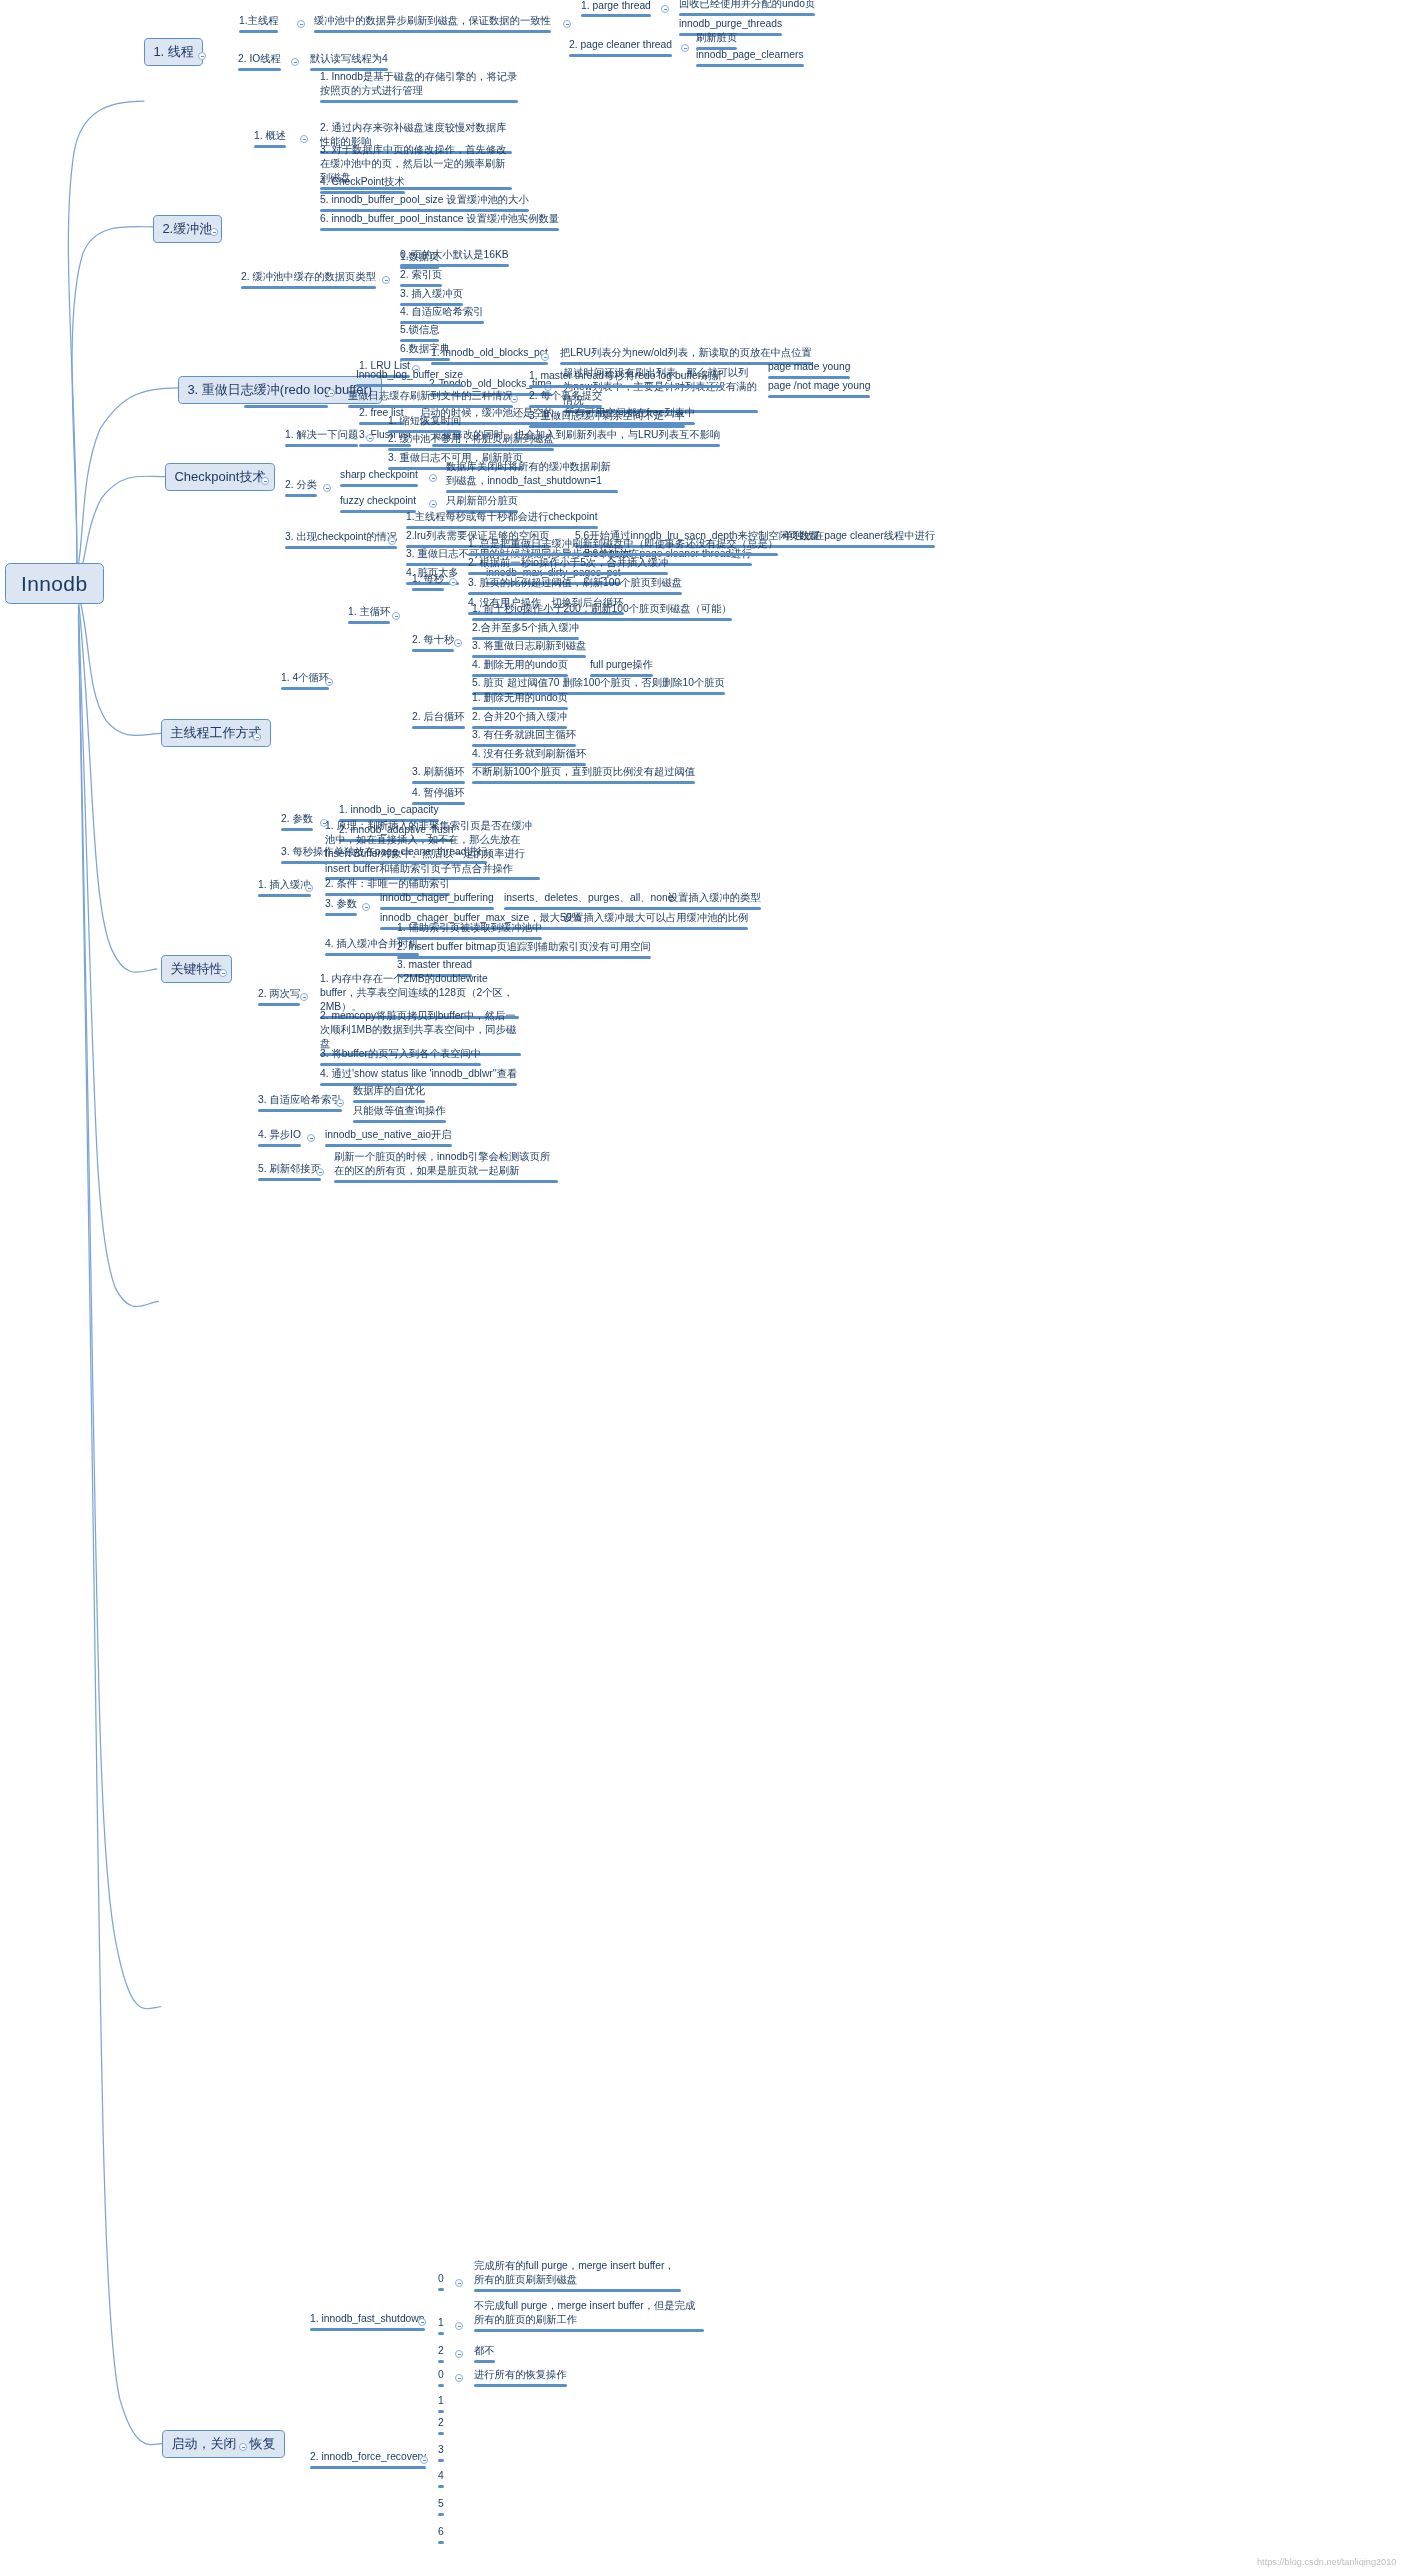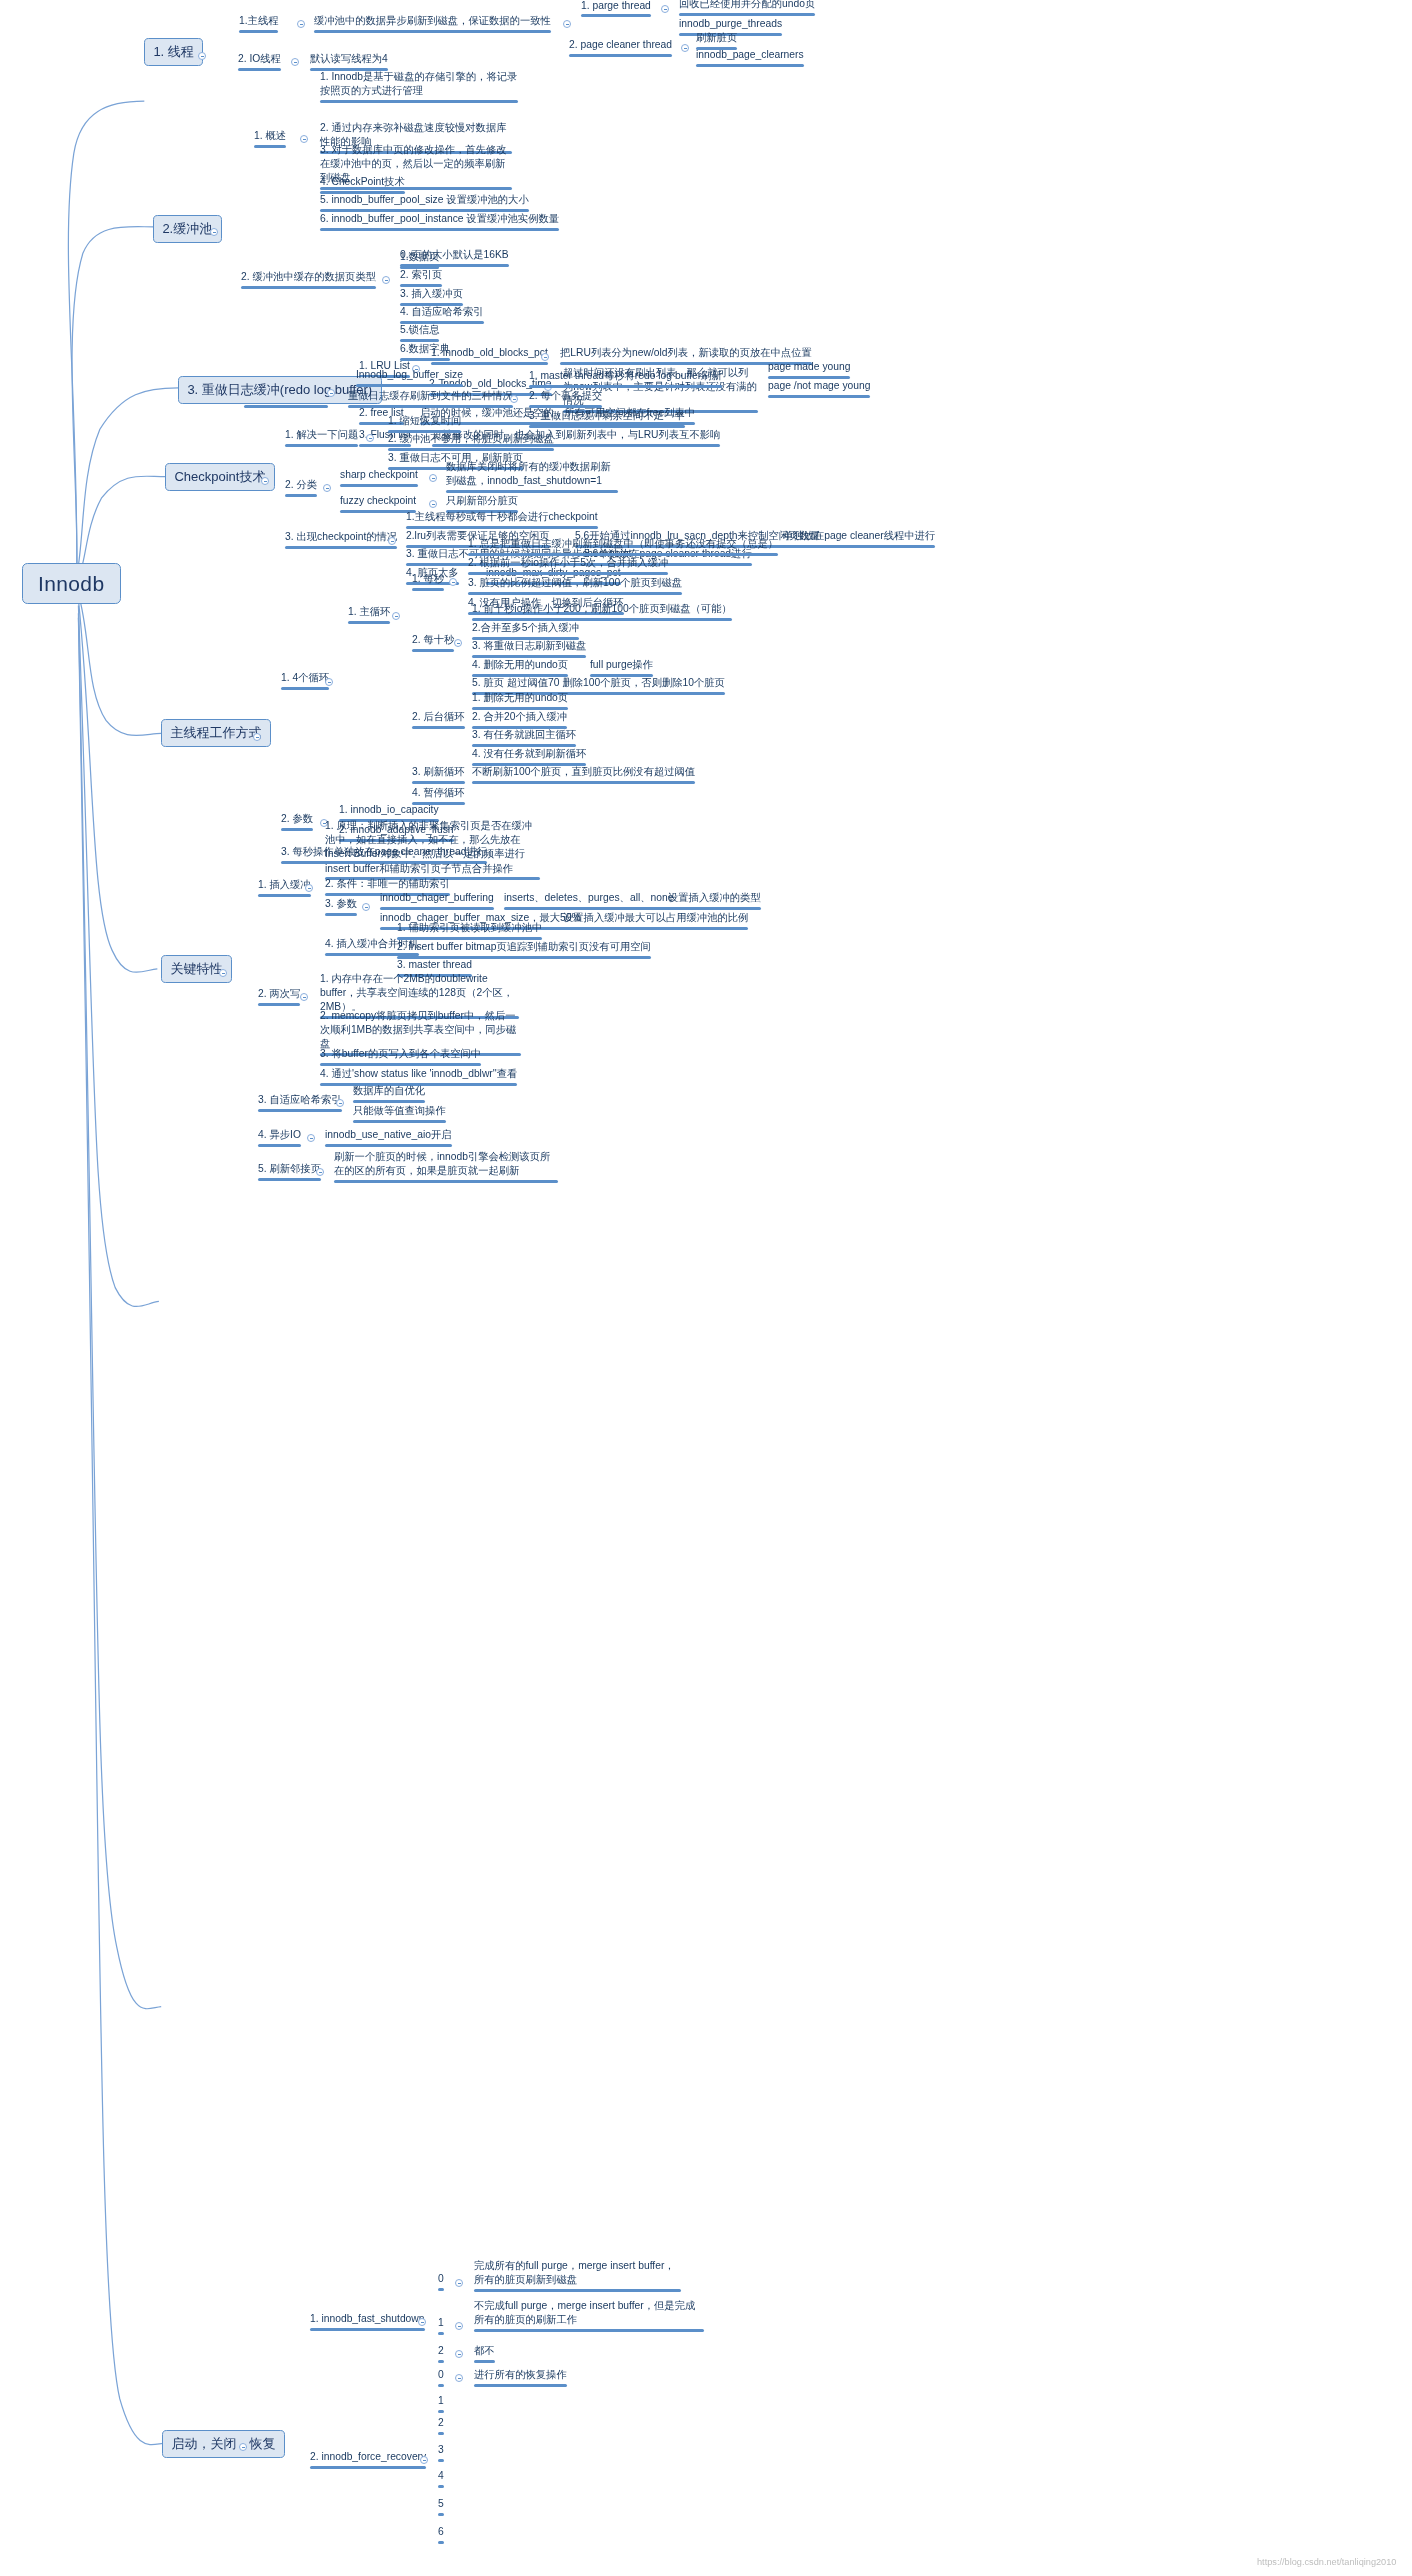--- a/index.html
+++ b/index.html
@@ -102,21 +102,21 @@
       <path d="M100 750 C 110 700, 105 620, 130 560 C 160 512, 190 506, 232 506"></path>
       <path d="M100 757 C 112 740, 110 690, 132 650 C 160 614, 185 622, 215 622"></path>
       <path d="M102 775 C 118 830, 112 900, 138 940 C 160 968, 185 958, 210 957"></path>
       <path d="M102 782 C 122 980, 118 1180, 146 1240 C 165 1282, 185 1266, 205 1264"></path>
       <path d="M102 790 C 124 1400, 120 1600, 150 1680 C 170 1720, 188 1700, 207 1698"></path>
       <path d="M102 800 C 128 2000, 122 2400, 152 2540 C 172 2640, 190 2620, 210 2618"></path>
       <path d="M102 806 C 132 2400, 126 3000, 156 3130 C 176 3200, 195 3190, 212 3188"></path>
     </g>
   </svg>
 
-  <div class="root-node" style="left:4.6px; top:563px;margin-left:17px;">Innodb</div>
+  <div class="root-node" style="left:4.6px; top:563px;">Innodb</div>
 
   <div class="lv1-node" style="left:144px; top:38px;">1. 线程</div>
   <div class="toggle" style="left:198px; top:52px;"></div>
 
   <div class="node" style="left:239px; top:14px;">
     <span>1.主线程</span>
     <span class="ul"></span>
   </div>
   <div class="toggle" style="left:297px; top:20px;"></div>
   <div class="node" style="left:314px; top:14px;">

